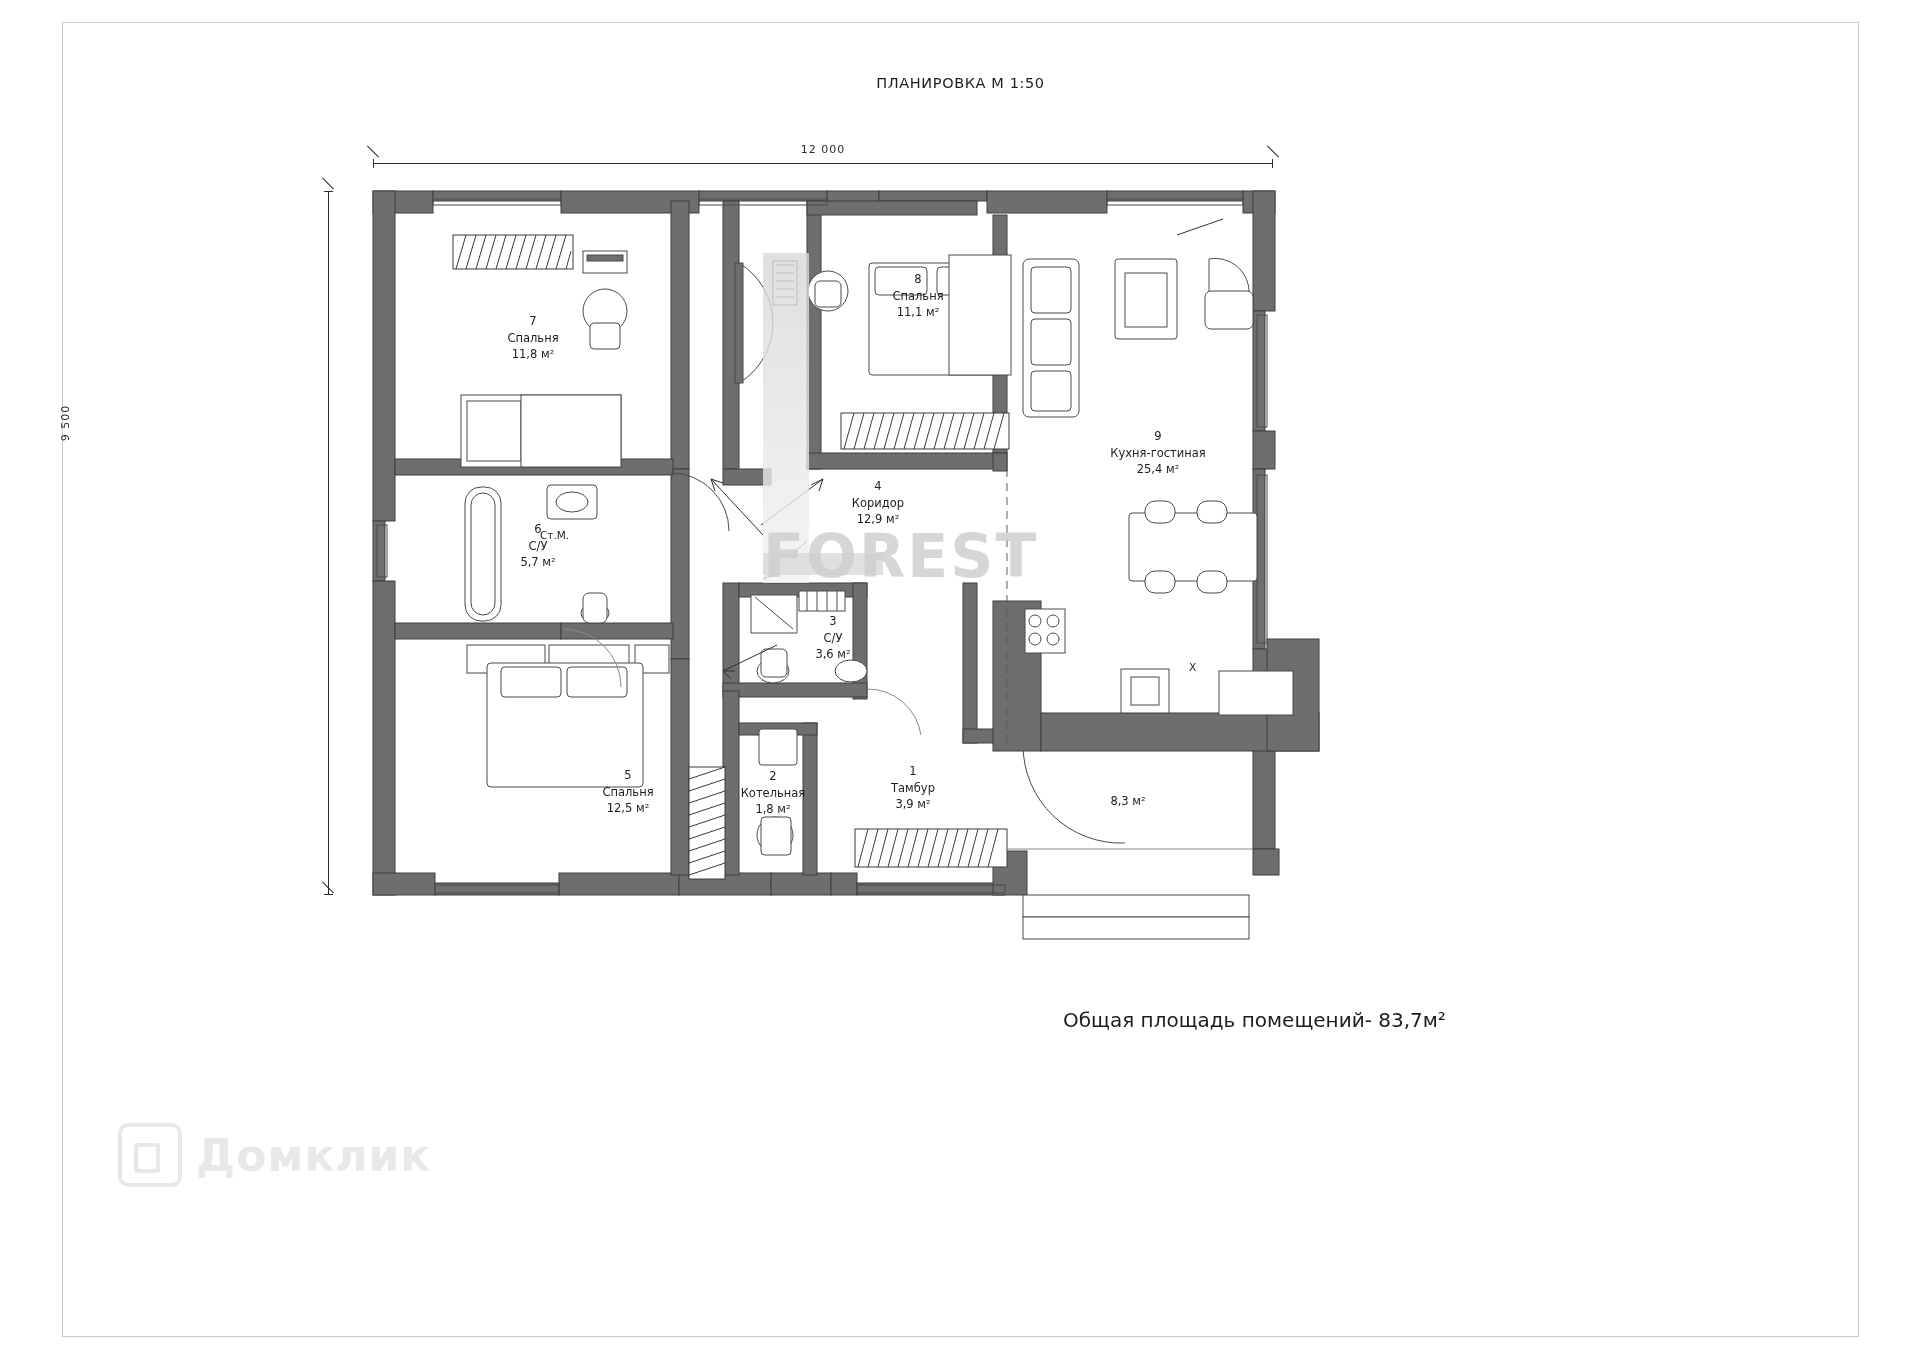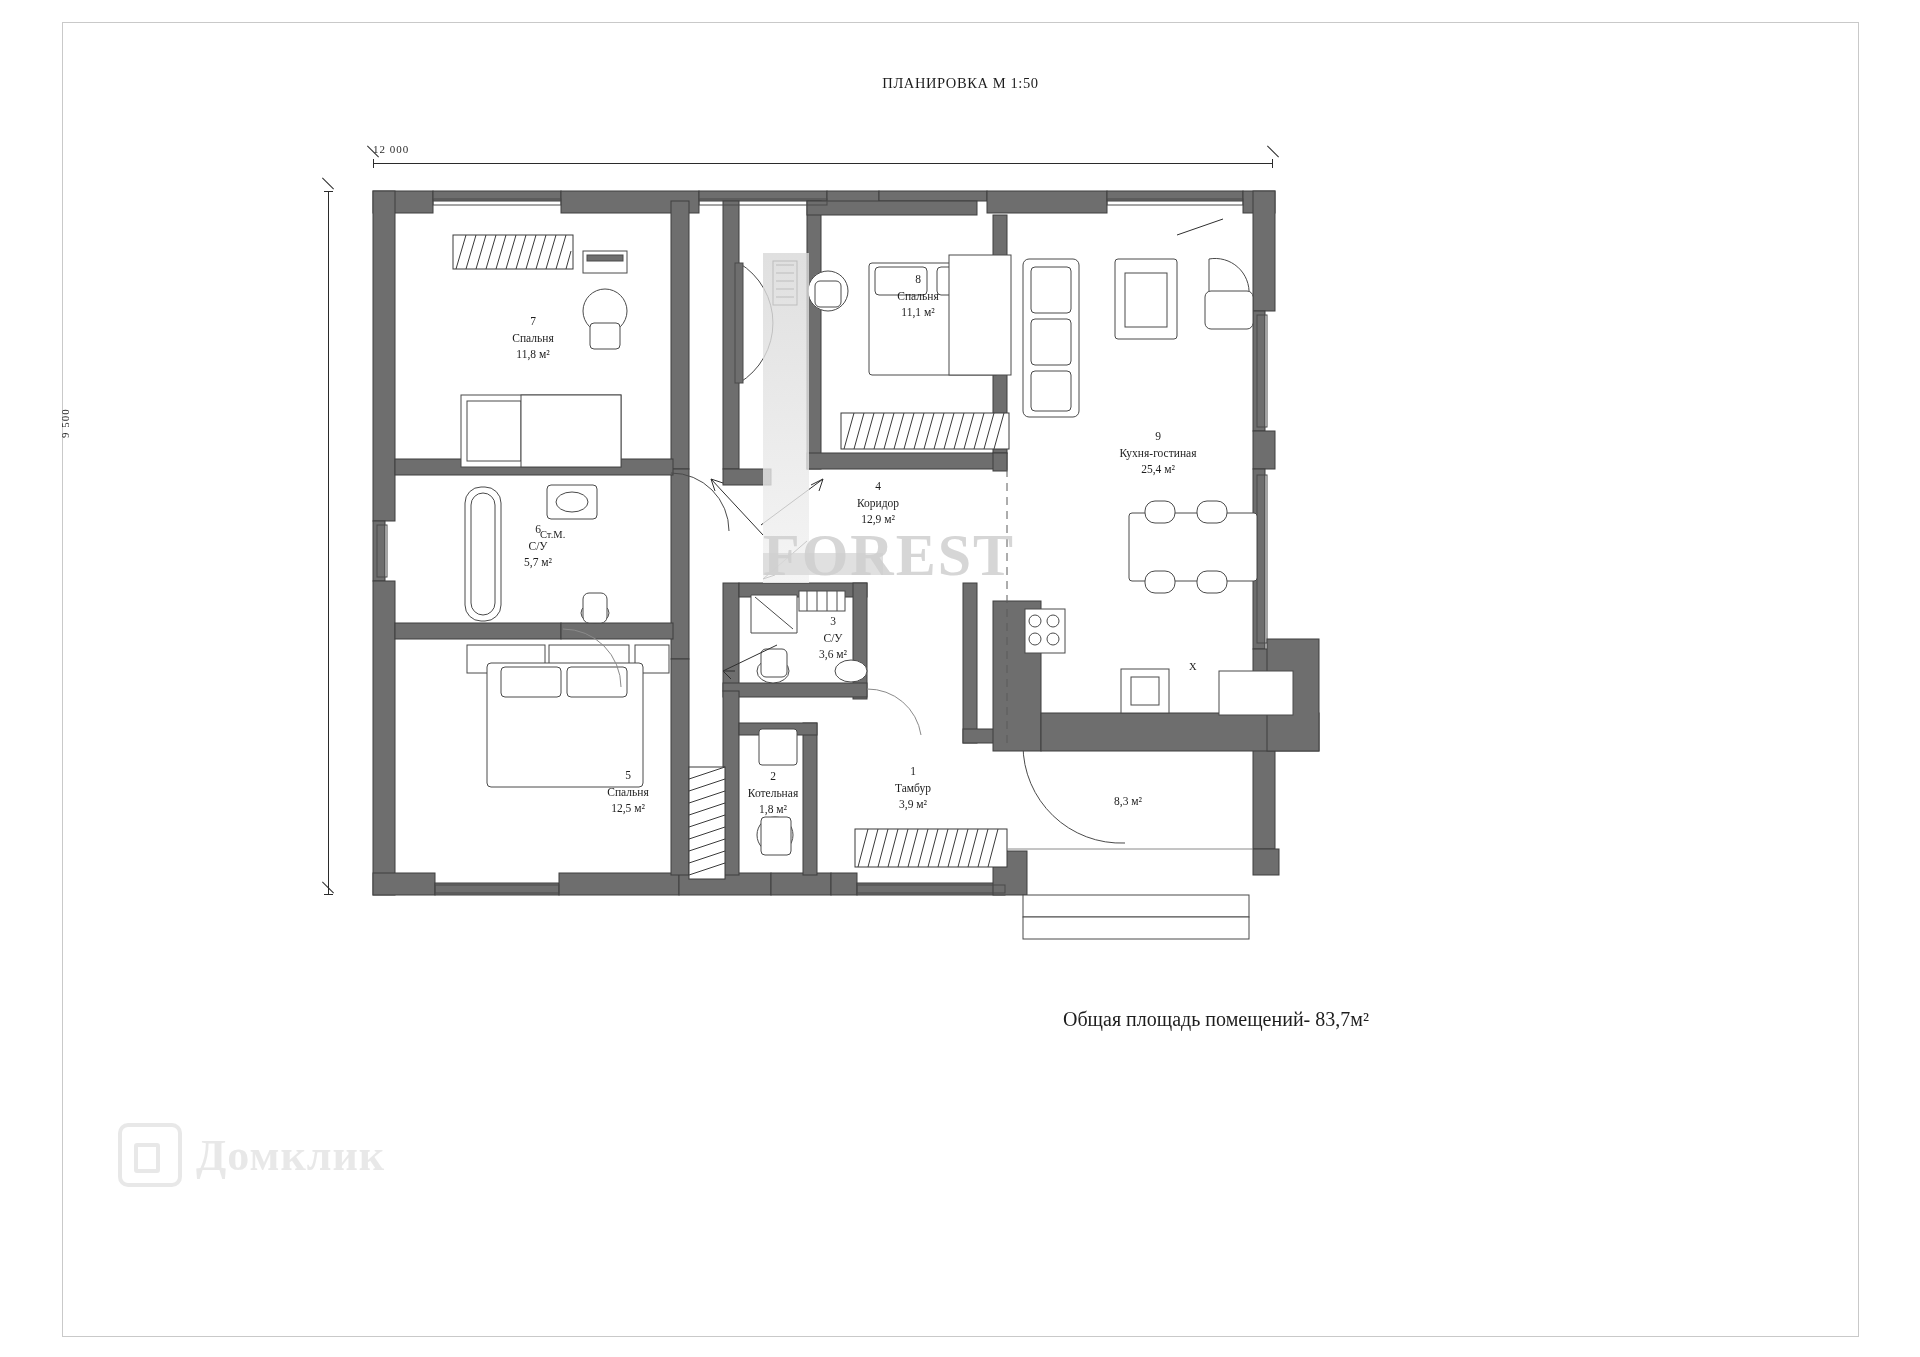--- a/index.html
+++ b/index.html
@@ -1,26 +1,26 @@
 <!DOCTYPE html>
 <html><head>
 <meta charset="utf-8">
 <style>
   html,body{margin:0;padding:0;background:#ffffff;}
   body{width:1920px;height:1357px;font-family:"DejaVu Sans",sans-serif;color:#1a1a1a;position:relative;overflow:hidden;}
-  .sheet{position:absolute;left:62px;top:22px;width:1795px;height:1313px;border:1px solid #c9c9c9;background:#fff;font-family:Liberation Serif, serif;}
+  .sheet{position:absolute;left:62px;top:22px;width:1795px;height:1313px;border:1px solid #c9c9c9;background:#fff;}
   .plan-title{position:absolute;left:0;top:52px;width:100%;text-align:center;font-size:14.5px;letter-spacing:.6px;color:#1d1d1d;}
   .total-area{position:absolute;left:1000px;top:985px;width:420px;text-align:left;font-size:20px;color:#1d1d1d;}
 
   
   .dim-top{position:absolute;left:310px;top:140px;width:900px;height:1px;background:#2b2b2b;}
   .dim-top:before,.dim-top:after{content:"";position:absolute;top:-4px;width:1px;height:9px;background:#2b2b2b;}
   .dim-top:before{left:0;}
   .dim-top:after{right:0;}
-  .dim-top-label{position:absolute;left:310px;top:120px;width:900px;font-size:11px;letter-spacing:1px;color:#2b2b2b;}
+  .dim-top-label{position:absolute;left:310px;top:120px;width:900px;text-align:center;font-size:11px;letter-spacing:1px;color:#2b2b2b;}
   .dim-top-tick-l{position:absolute;left:302px;top:128px;width:16px;height:1px;background:#2b2b2b;transform:rotate(45deg);}
   .dim-top-tick-r{position:absolute;left:1202px;top:128px;width:16px;height:1px;background:#2b2b2b;transform:rotate(45deg);}
 
   .dim-left{position:absolute;left:265px;top:168px;width:1px;height:704px;background:#2b2b2b;}
   .dim-left:before,.dim-left:after{content:"";position:absolute;left:-4px;width:9px;height:1px;background:#2b2b2b;}
   .dim-left:before{top:0;}
   .dim-left:after{bottom:0;}
   .dim-left-label{position:absolute;left:-4px;top:460px;font-size:11px;letter-spacing:1px;color:#2b2b2b;transform:rotate(-90deg);transform-origin:left top;width:120px;text-align:center;}
   .dim-left-tick-t{position:absolute;left:257px;top:160px;width:16px;height:1px;background:#2b2b2b;transform:rotate(45deg);}
   .dim-left-tick-b{position:absolute;left:257px;top:864px;width:16px;height:1px;background:#2b2b2b;transform:rotate(45deg);}

